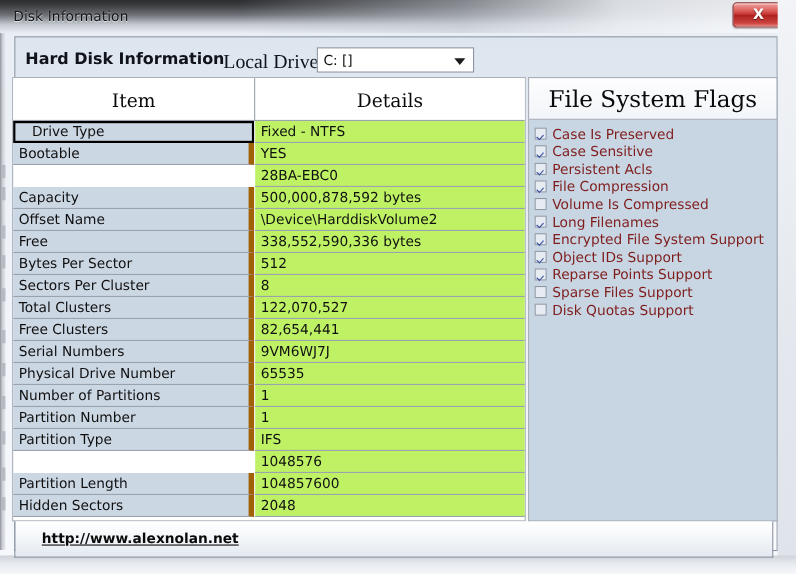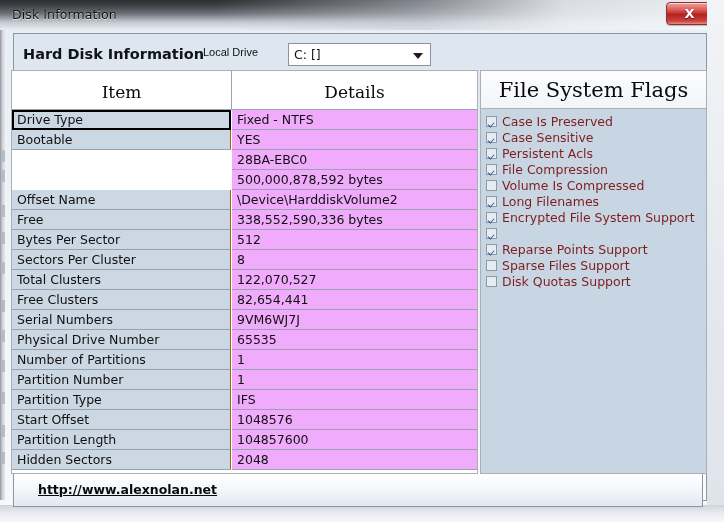--- a/index.html
+++ b/index.html
@@ -70,22 +70,22 @@
   }
 
   
   .hdr-title{
     position:absolute;left:23px;top:46px;
     font-size:14.5px;font-weight:bold;color:#10131a;
     font-family:"DejaVu Sans", sans-serif;
   }
   .drive-label{
     position:absolute;left:203px;top:46px;
-    font-size:11px;color:#10131a;
-    font-family:Liberation Sans, sans-serif;
+    font-size:18px;color:#10131a;
+    font-family:Liberation Serif, serif;
   }
   .combo{
     position:absolute;left:288px;top:43px;width:143px;height:23px;
     border:1px solid #8a93a1;background:#ffffff;box-sizing:border-box;
     cursor:pointer;
   }
   .combo-val{
     position:absolute;left:5px;top:3px;font-size:12.5px;color:#111;
     font-family:"DejaVu Sans", sans-serif;
   }
@@ -110,35 +110,35 @@
     display:flex;align-items:center;justify-content:center;
   }
   .gh-item{left:0;width:219px;}
   .gh-det{left:220px;width:245px;}
   .gh-sep{position:absolute;left:219px;top:0;width:1px;height:38px;background:#9aa2ad;}
 
   .rows{position:absolute;left:0;top:39px;width:465px;height:363px;}
   .row{position:relative;height:20px;}
   .cell-k{
     position:absolute;left:0;top:0;width:219px;height:20px;
-    background:#ccd7e4;border-bottom:1px solid #9aa2ad;border-right:1px solid #a16207;
+    background:#ccd7e4;border-bottom:1px solid #9aa2ad;border-right:5px solid #a16207;
     box-sizing:border-box;
     font-size:12.5px;color:#101010;padding-left:5px;line-height:19px;
     font-family:"DejaVu Sans", sans-serif;white-space:nowrap;overflow:hidden;
   }
   .cell-v{
     position:absolute;left:220px;top:0;width:245px;height:20px;
-    background:#f0abfc;border-bottom:1px solid #9aa2ad;
+    background:#bef264;border-bottom:1px solid #9aa2ad;
     box-sizing:border-box;
     font-size:12.5px;color:#101010;padding-left:5px;line-height:19px;
     font-family:"DejaVu Sans", sans-serif;white-space:nowrap;overflow:hidden;
   }
   .row.sel .cell-k{
     border:2px solid #000000;border-right:2px solid #000;
-    line-height:16px;padding-left:3px;
+    line-height:16px;padding-left:15px;
   }
 
   
   .flags{
     position:absolute;left:480px;top:70px;width:227px;height:404px;
     box-sizing:border-box;
   }
   .flags-head{
     position:absolute;left:0;top:0;width:227px;height:39px;
     background:linear-gradient(180deg,#fdfdfe 0%,#f2f5f9 100%);
@@ -220,20 +220,21 @@
             <div class="cell-v">Fixed - NTFS</div>
           </div>
           <div class="row">
             <div class="cell-k">Bootable</div>
             <div class="cell-v">YES</div>
           </div>
           <div class="row">
             <div class="cell-v">28BA-EBC0</div>
           </div>
           <div class="row">
+            <div class="cell-k">Capacity</div>
             <div class="cell-v">500,000,878,592 bytes</div>
           </div>
           <div class="row">
             <div class="cell-k">Offset Name</div>
             <div class="cell-v">\Device\HarddiskVolume2</div>
           </div>
           <div class="row">
             <div class="cell-k">Free</div>
             <div class="cell-v">338,552,590,336 bytes</div>
           </div>
@@ -267,21 +268,20 @@
           </div>
           <div class="row">
             <div class="cell-k">Partition Number</div>
             <div class="cell-v">1</div>
           </div>
           <div class="row">
             <div class="cell-k">Partition Type</div>
             <div class="cell-v">IFS</div>
           </div>
           <div class="row">
-            <div class="cell-k">Start Offset</div>
             <div class="cell-v">1048576</div>
           </div>
           <div class="row">
             <div class="cell-k">Partition Length</div>
             <div class="cell-v">104857600</div>
           </div>
           <div class="row">
             <div class="cell-k">Hidden Sectors</div>
             <div class="cell-v">2048</div>
           </div>
@@ -314,20 +314,21 @@
           <div class="flag">
             <span class="cb on"></span>
             <span>Long Filenames</span>
           </div>
           <div class="flag">
             <span class="cb on"></span>
             <span>Encrypted File System Support</span>
           </div>
           <div class="flag">
             <span class="cb on"></span>
+            <span>Object IDs Support</span>
           </div>
           <div class="flag">
             <span class="cb on"></span>
             <span>Reparse Points Support</span>
           </div>
           <div class="flag">
             <span class="cb"></span>
             <span>Sparse Files Support</span>
           </div>
           <div class="flag">

